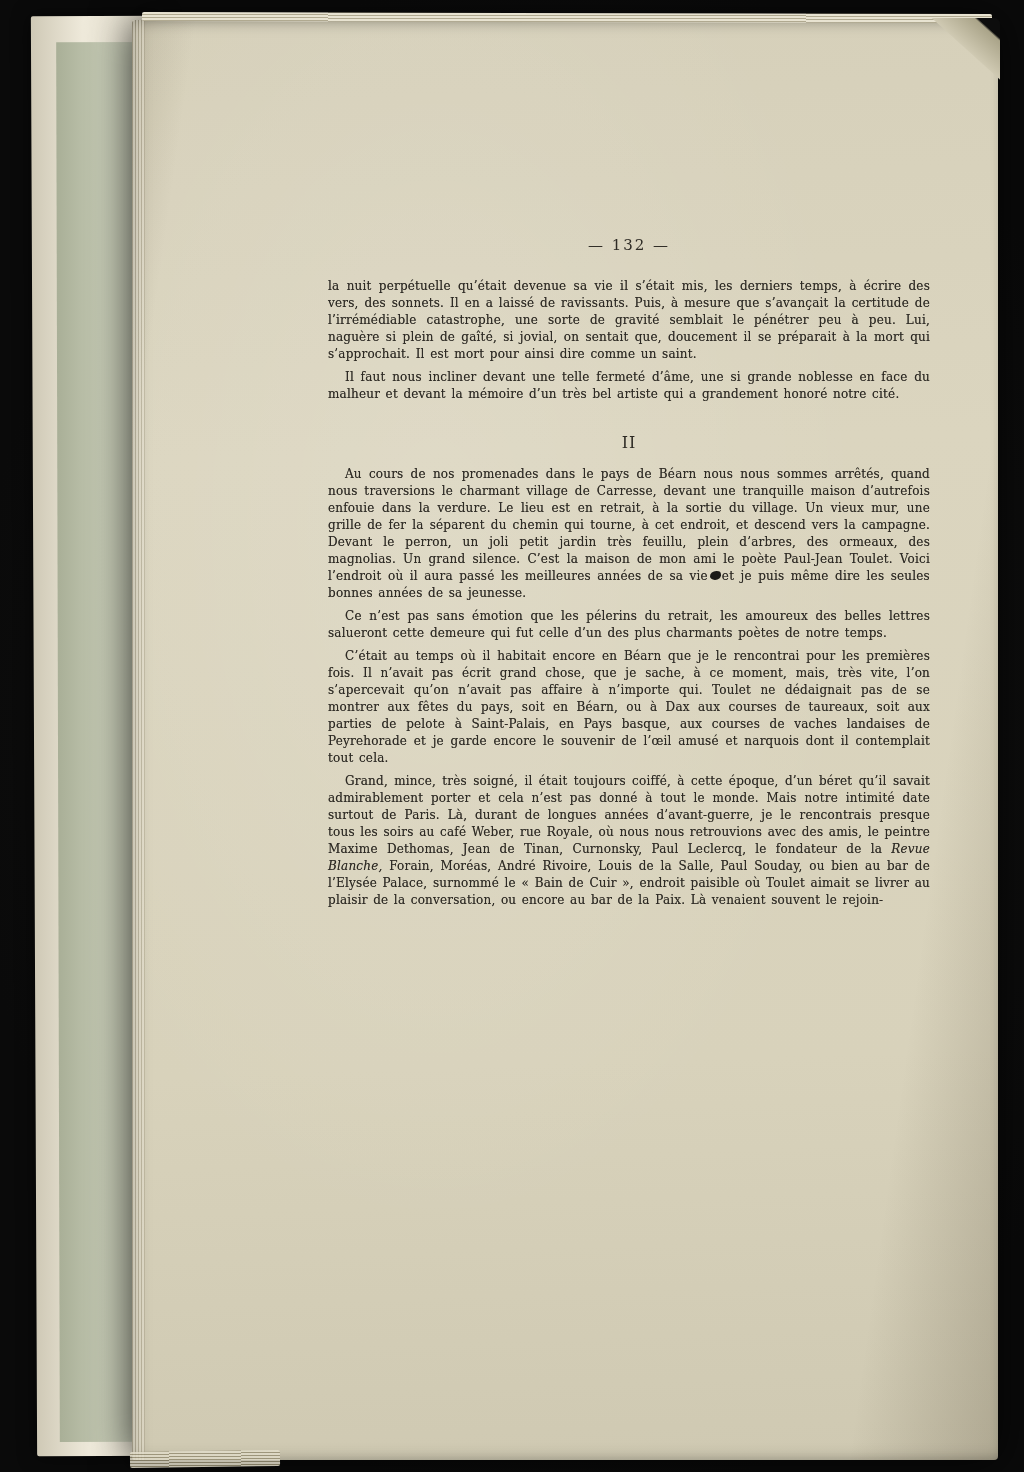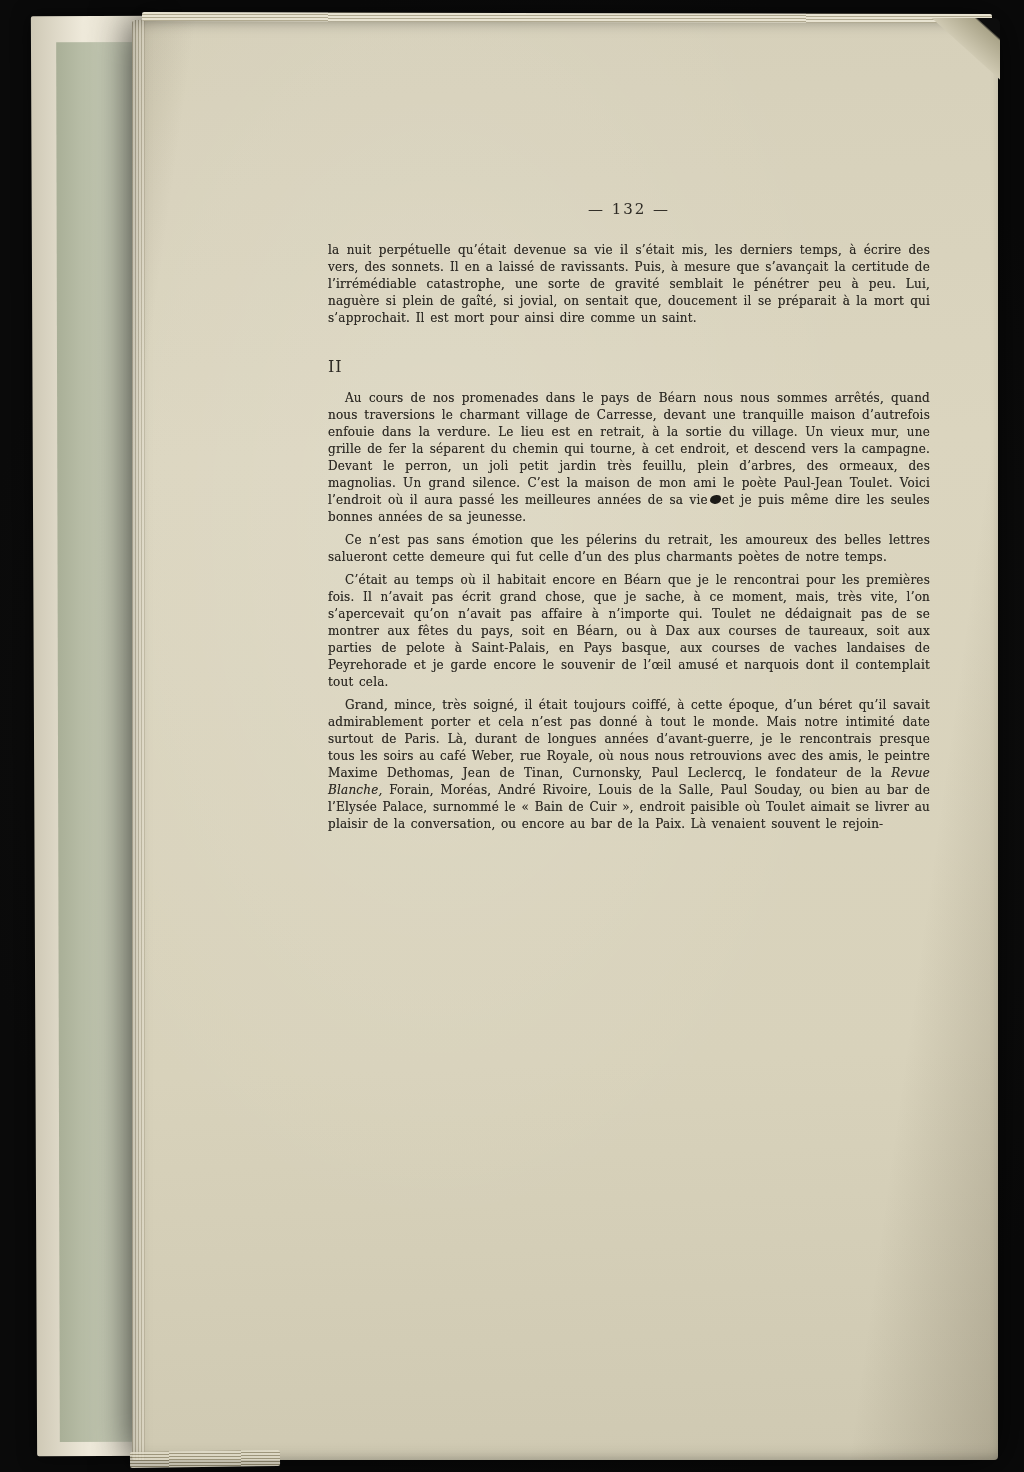--- a/index.html
+++ b/index.html
@@ -61,29 +61,30 @@
       #0d0d0d 0%, #0d0d0d 14%, #aaa489 16%, #cfc9b2 42%, rgba(0,0,0,0) 43%);
     border-radius: 0 6px 0 0;
   }
   .text-block {
     position: absolute; left: 196px; top: 180px; width: 602px;
     color: var(--ink, #2d2a24);
   }
   .page-number {
     text-align: center; font-size: 15px; letter-spacing: 2px;
     margin-bottom: 24px;
+    margin-top: 36px;
   }
   p {
     margin: 0 0 6px 0; font-size: 12px; line-height: 17px;
     text-align: justify; letter-spacing: 0.2px; word-spacing: 1.5px;
     text-shadow: 0 0 0.4px rgba(45,42,36,0.55);
   }
   p.indent { text-indent: 17px; }
   .numeral {
-    font-size: 16px; text-align: left; margin: 30px 0 14px;
+    font-size: 16px; text-align: center; margin: 30px 0 14px;
     letter-spacing: 1px;
   }
   .title {
     font-family: "Liberation Sans", sans-serif;
     font-size: 16.5px; font-weight: 700; text-align: center;
     letter-spacing: 1.6px; word-spacing: 8px; margin: 0 0 34px;
   }
   em { }
   .ink-blot {
     display: inline-block; width: 11px; height: 9px;
@@ -99,20 +100,21 @@
   <div class="under-green"></div>
   <div class="book-page">
     <div class="left-edges"></div>
     <div class="top-edges"></div>
     <div class="bottom-edges"></div>
     <div class="corner-fold"></div>
     <div class="text-block">
       <div class="page-number">— 132 —</div>
       <div id="paras-top">
           <p><span>la nuit perpétuelle qu’était devenue sa vie il s’était mis, les derniers temps, à écrire des vers, des sonnets. Il en a laissé de ravissants. Puis, à mesure que s’avançait la certitude de l’irrémédiable catastrophe, une sorte de gravité semblait le pénétrer peu à peu. Lui, naguère si plein de gaîté, si jovial, on sentait que, doucement il se préparait à la mort qui s’approchait. Il est mort pour ainsi dire comme un saint.</span></p>
+          <p class="indent"><span>Il faut nous incliner devant une telle fermeté d’âme, une si grande noblesse en face du malheur et devant la mémoire d’un très bel artiste qui a grandement honoré notre cité.</span></p>
         </div>
       <div class="numeral">II</div>
       <div id="paras-bottom">
           <p class="indent"><span>Au cours de nos promenades dans le pays de Béarn nous nous sommes arrêtés, quand nous traversions le charmant village de Carresse, devant une tranquille maison d’autrefois enfouie dans la verdure. Le lieu est en retrait, à la sortie du village. Un vieux mur, une grille de fer la séparent du chemin qui tourne, à cet endroit, et descend vers la campagne. Devant le perron, un joli petit jardin très feuillu, plein d’arbres, des ormeaux, des magnolias. Un grand silence. C’est la maison de mon ami le poète Paul-Jean Toulet. Voici l’endroit où il aura passé les meilleures années de sa vie</span><span class="ink-blot"></span><span>et je puis même dire les seules bonnes années de sa jeunesse.</span></p>
           <p class="indent"><span>Ce n’est pas sans émotion que les pélerins du retrait, les amoureux des belles lettres salueront cette demeure qui fut celle d’un des plus charmants poètes de notre temps.</span></p>
           <p class="indent"><span>C’était au temps où il habitait encore en Béarn que je le rencontrai pour les premières fois. Il n’avait pas écrit grand chose, que je sache, à ce moment, mais, très vite, l’on s’apercevait qu’on n’avait pas affaire à n’importe qui. Toulet ne dédaignait pas de se montrer aux fêtes du pays, soit en Béarn, ou à Dax aux courses de taureaux, soit aux parties de pelote à Saint-Palais, en Pays basque, aux courses de vaches landaises de Peyrehorade et je garde encore le souvenir de l’œil amusé et narquois dont il contemplait tout cela.</span></p>
           <p class="indent"><span>Grand, mince, très soigné, il était toujours coiffé, à cette époque, d’un béret qu’il savait admirablement porter et cela n’est pas donné à tout le monde. Mais notre intimité date surtout de Paris. Là, durant de longues années d’avant-guerre, je le rencontrais presque tous les soirs au café Weber, rue Royale, où nous nous retrouvions avec des amis, le peintre Maxime Dethomas, Jean de Tinan, Curnonsky, Paul Leclercq, le fondateur de la </span><em>Revue Blanche,</em><span> Forain, Moréas, André Rivoire, Louis de la Salle, Paul Souday, ou bien au bar de l’Elysée Palace, surnommé le « Bain de Cuir », endroit paisible où Toulet aimait se livrer au plaisir de la conversation, ou encore au bar de la Paix. Là venaient souvent le rejoin-</span></p>
         </div>
     </div>
   </div>

